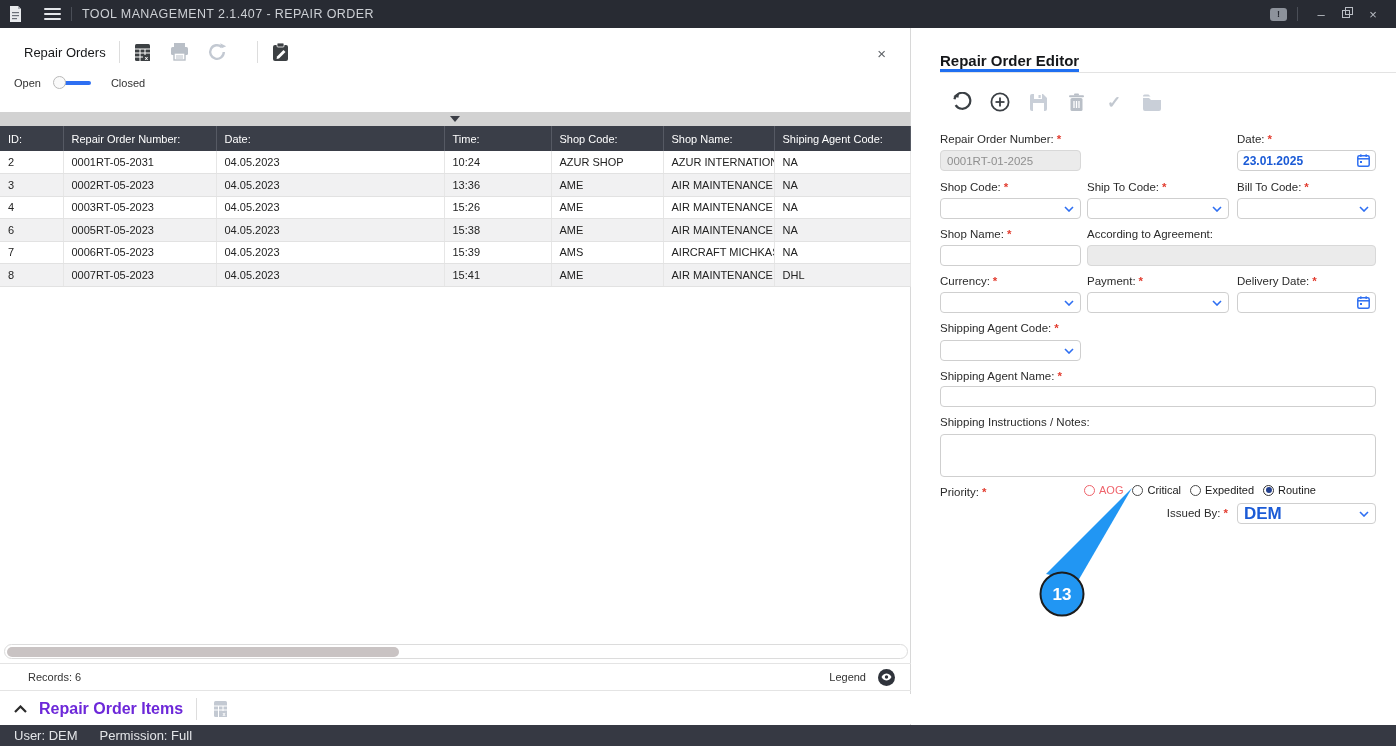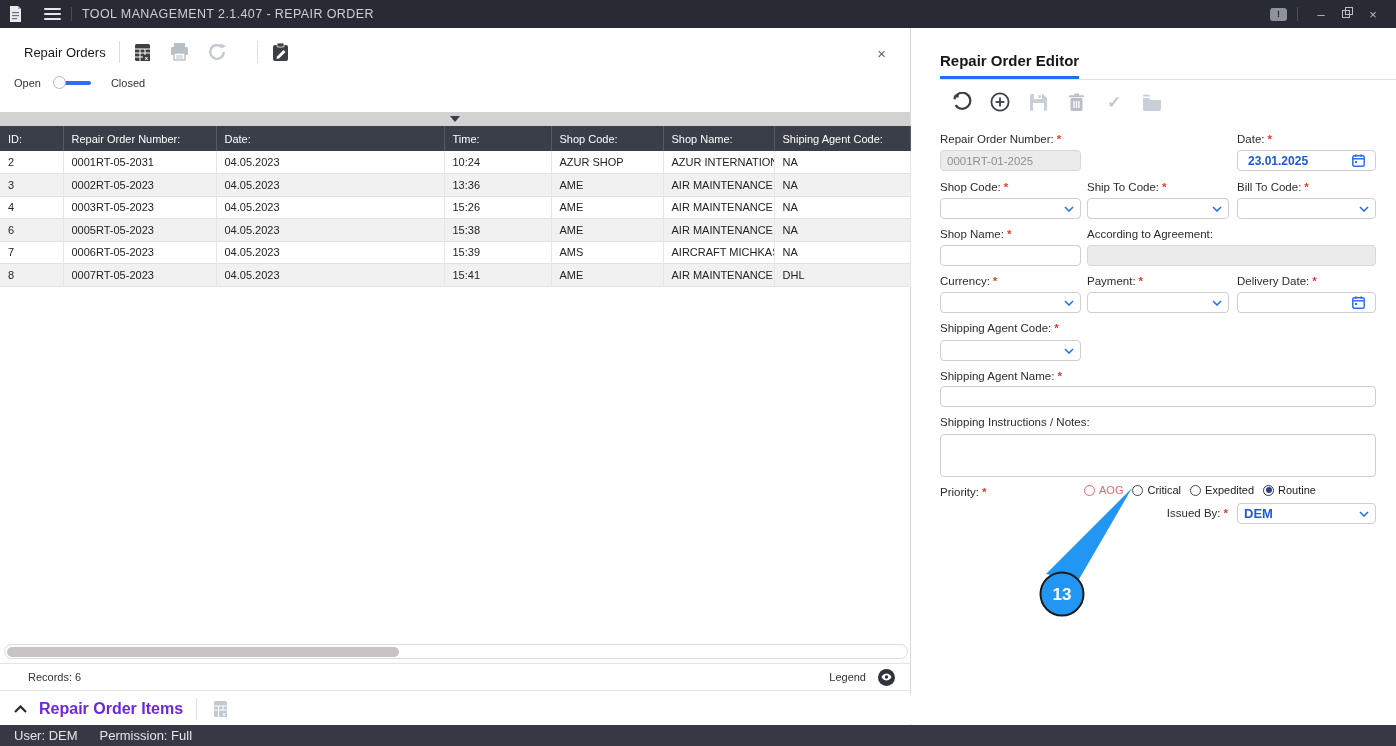--- a/index.html
+++ b/index.html
@@ -73,38 +73,38 @@
   
   .statusbar { position:absolute; left:0; bottom:0; width:1396px; height:21px; background:#363943;
     color:#e3e5e8; font-size:13px; display:flex; align-items:center; z-index:5; }
   .statusbar span { margin-left:14px; }
   .statusbar span + span { margin-left:22px; }
 
   
   .right-panel { position:absolute; top:28px; left:912px; width:484px; height:697px; background:#fff; }
   .tabs { position:absolute; top:24px; left:28px; right:0; display:flex; align-items:flex-end;
     border-bottom:1px solid #e3e3e3; padding-bottom:0; }
-  .tab { font-size:15px; padding-bottom:7px; cursor:pointer; white-space:nowrap; }
+  .tab { font-size:15px; cursor:pointer; white-space:nowrap; }
   .tab.active { font-weight:bold; color:#15171a; border-bottom:3px solid #1f6ff1; }
   .tab.inactive { color:#a8aeb6; margin-left:18px; border-bottom:3px solid transparent; }
 
   .ed-toolbar { position:absolute; top:64px; left:40px; display:flex; align-items:center; gap:18px; }
   .ed-toolbar .tool-ic { margin-right:0; }
 
   .fld-label { position:absolute; font-size:11.5px; color:#2b2b2b; white-space:nowrap; }
   .req { color:#e23b2e; margin-left:3px; font-weight:bold; }
   .tbox { position:absolute; height:21px; border:1px solid #cfcfcf; border-radius:4px; background:#fff;
     font-family:"Liberation Sans",sans-serif; font-size:11.5px; color:#222; padding:0 6px; }
   .tbox:disabled, .tbox.disabled { background:#ebebeb; border-color:#d8d8d8; color:#8f8f8f; }
   .dbox { position:absolute; height:21px; border:1px solid #cfcfcf; border-radius:4px; background:#fff;
     display:flex; align-items:center; cursor:pointer; padding:0 6px; }
   .dbox .chev-dn { margin-left:auto; display:flex; }
-  .dbox .dval { font-size:13px; font-weight:bold; color:#1b5bd6; }
+  .dbox .dval { font-size:17px; font-weight:bold; color:#1b5bd6; }
   .datebox { position:absolute; height:21px; border:1px solid #cfcfcf; border-radius:4px; background:#fff;
-    display:flex; align-items:center; padding:0 10px; }
+    display:flex; align-items:center; padding:0 5px; }
   .datebox .dtext { font-size:12px; font-weight:bold; color:#1b5bd6; }
   .datebox .cal { margin-left:auto; display:flex; cursor:pointer; }
   .notes-box { position:absolute; border:1px solid #cfcfcf; border-radius:4px; background:#fff; }
 
   .radio-row { position:absolute; top:456px; left:172px; display:flex; align-items:center; gap:9px; }
   .radio-item { display:flex; align-items:center; gap:4px; cursor:pointer; }
   .radio-circ { width:11px; height:11px; border-radius:50%; border:1.6px solid #4a4a4a; background:#fff;
     display:flex; align-items:center; justify-content:center; }
   .radio-item.aog .radio-circ { border-color:#ef636b; }
   .radio-item.aog .radio-lbl { color:#ef636b; }

